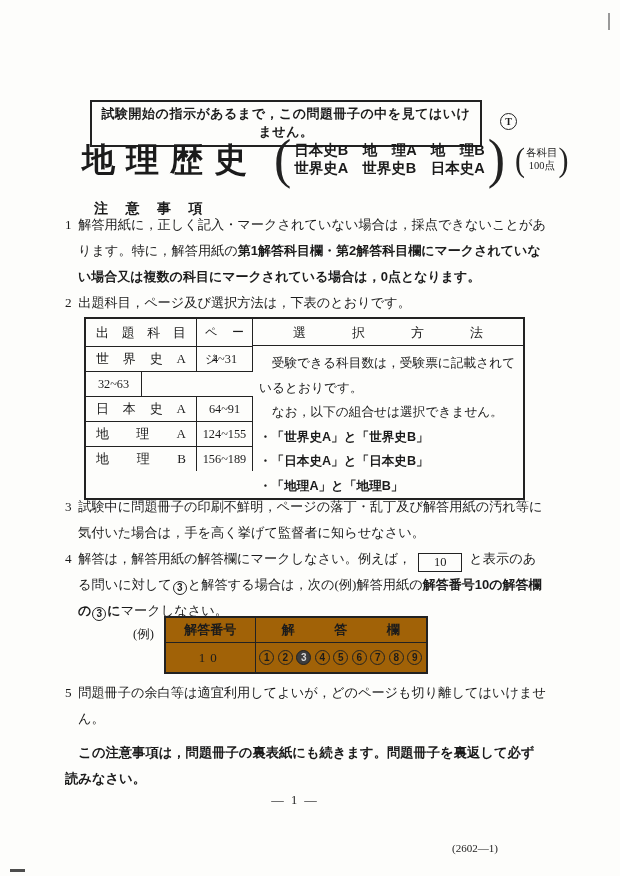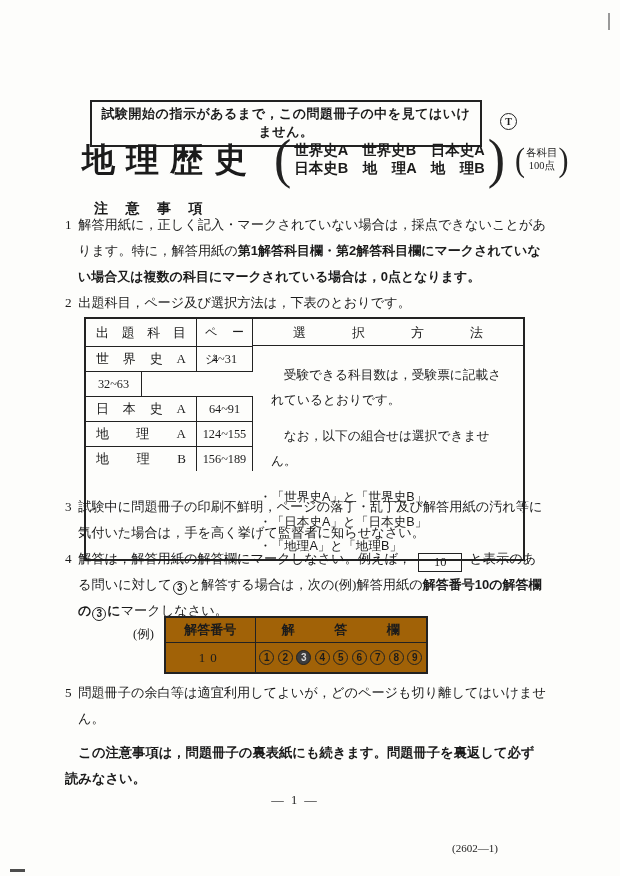--- a/index.html
+++ b/index.html
@@ -67,22 +67,22 @@
   .st-row:last-child { border-bottom:none; }
   .c-subj { width:111px; box-sizing:border-box; border-right:1px solid #222;
     padding:0 10px; text-align:justify; text-align-last:justify; }
   .c-pages { width:56px; box-sizing:border-box; border-right:1px solid #222;
     text-align:center; font-size:12.3px; }
   .c-pages.head { text-align:justify; text-align-last:justify; padding:0 8px; font-size:12px;font-family:Liberation Serif, serif; }
   .st-method { width:270px; box-sizing:border-box; }
   .st-method-header { height:27px; line-height:27px; border-bottom:1px solid #222;
     box-sizing:border-box; padding:0 40px; text-align:justify; text-align-last:justify; }
   .st-method-body { padding:5px 6px 0 6px; font-size:12.7px; line-height:24.5px; }
-  .st-method-body p { margin:12px; text-indent:1em; }
-  .st-bullet { font-family:"Liberation Sans",sans-serif; font-weight:normal;
+  .st-method-body p { margin:0; text-indent:1em; }
+  .st-bullet { font-family:"Liberation Sans",sans-serif; font-weight:bold;
     font-size:12.6px; line-height:24.5px; text-indent:0; }
 
   
   .example-row { position:absolute; top:616px; left:133px; display:flex; align-items:flex-start; }
   .example-label { font-size:12.5px; margin:10px 10px 0 0; }
   .example-table { border:2.5px solid #222; width:260px; background:#a16207; }
   .ex-header { display:flex; border-bottom:1.5px solid #222; height:24px; line-height:24px;
     font-family:"Liberation Sans",sans-serif; font-weight:bold; font-size:13px; }
   .ex-h1 { width:90px; box-sizing:border-box; border-right:1.5px solid #222; text-align:center; }
   .ex-h2 { flex:1; box-sizing:border-box; padding:0 26px; text-align:justify; text-align-last:justify; }
@@ -113,21 +113,21 @@
 <body>
 
 <div class="page">
 
   <div class="banner">試験開始の指示があるまで，この問題冊子の中を見てはいけません。</div>
   <div class="seal">T</div>
 
   <div class="title-row">
     <h1 class="main-title">地理歴史</h1>
     <span class="big-paren">(</span>
-    <div class="subject-lines"><div>世界史A　世界史B　日本史A</div><div>日本史B　地　理A　地　理B</div></div>
+    <div class="subject-lines"><div>日本史B　地　理A　地　理B</div><div>世界史A　世界史B　日本史A</div></div>
     <span class="big-paren">)</span>
     <div class="score-group">
       <span class="score-paren">(</span>
       <div class="score-lines">
           <div>各科目</div>
           <div>100点</div>
         </div>
       <span class="score-paren">)</span>
     </div>
   </div>

